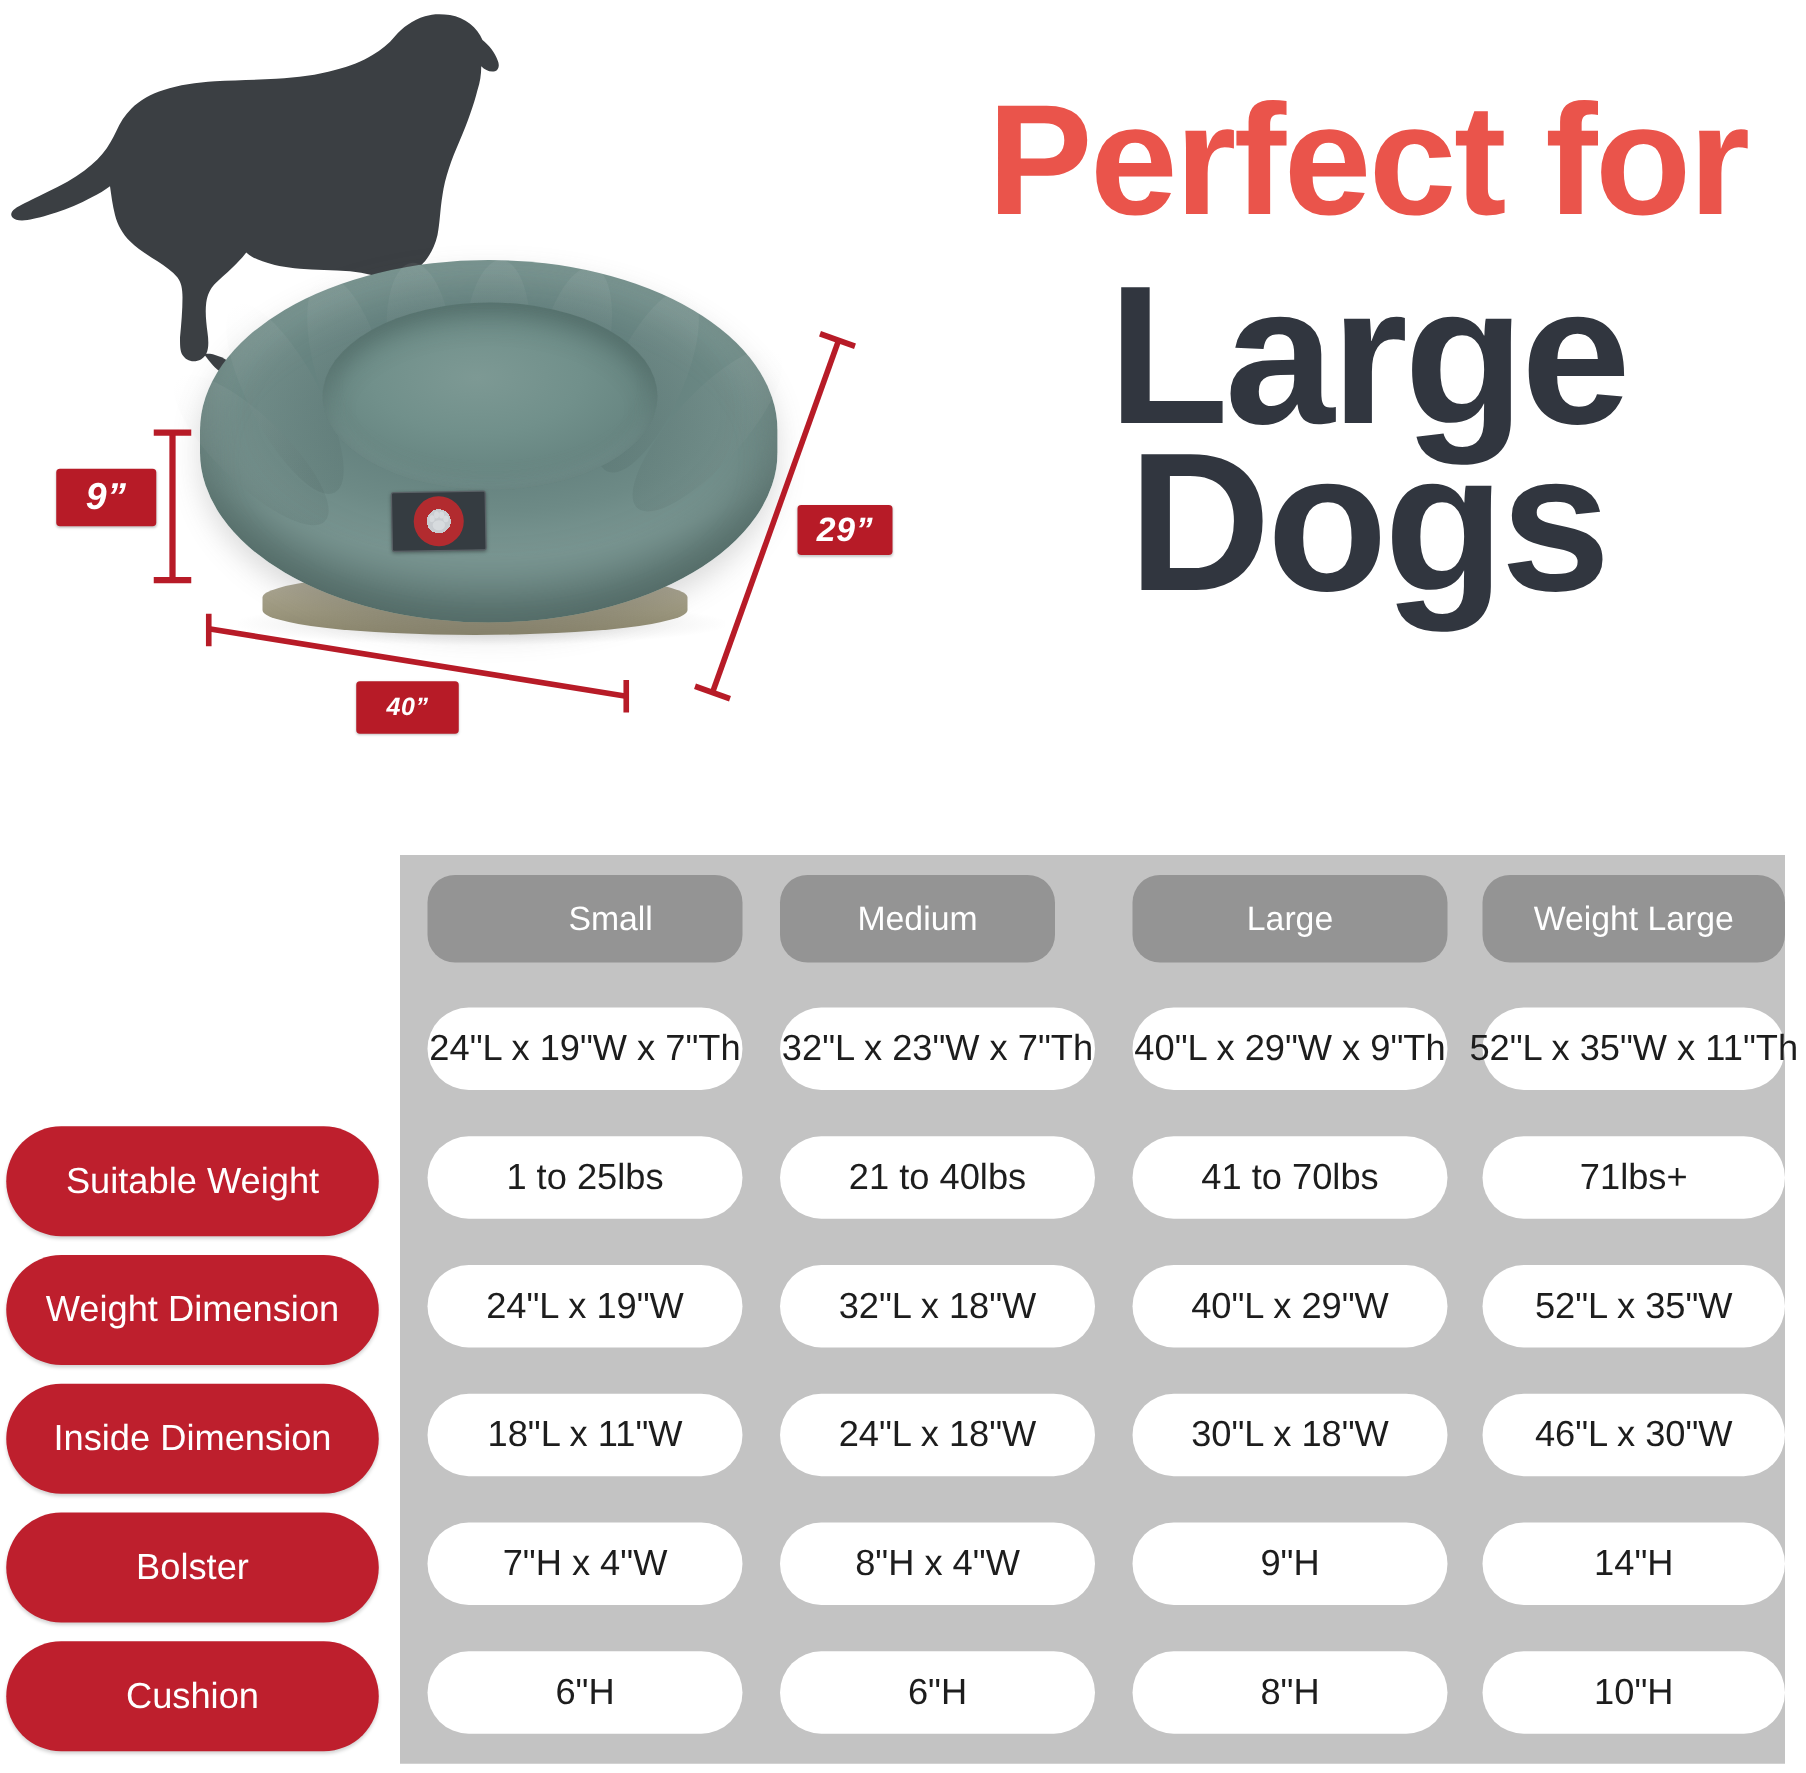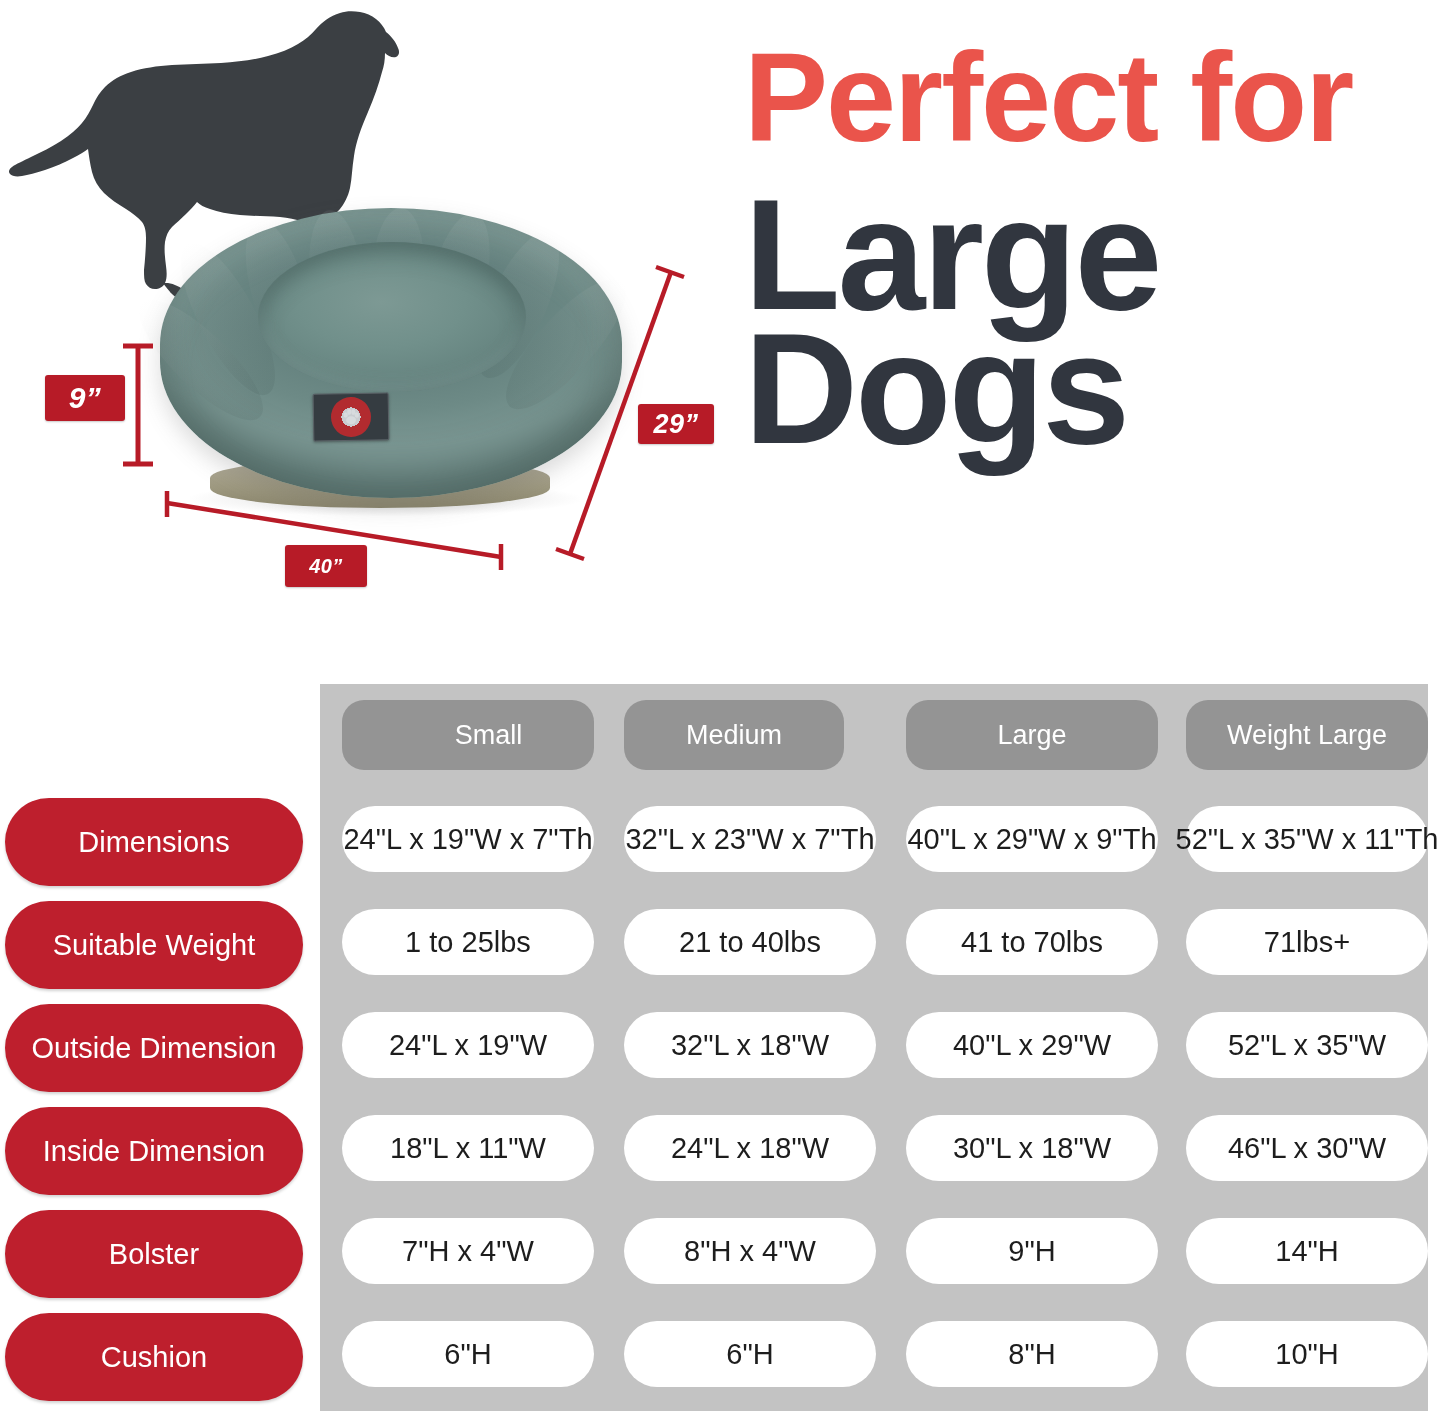--- a/index.html
+++ b/index.html
@@ -148,22 +148,23 @@
   #badge-length { left: 285px; top: 545px; width: 82px; height: 42px; font-size: 20px; }
   #badge-depth  { left: 638px; top: 404px; width: 76px; height: 40px; font-size: 27px; }
 
   .dimline { position: absolute; }
   .dimline svg { display: block; overflow: visible; }
 
   
   #headline {
     position: absolute;
     left: 744px;
-    top: 38px;
+    top: 68px;
     width: 700px;
+    text-align: center;
   }
   #headline-line1 {
     color: #ea544b;
     font-size: 126px;
     font-weight: 700;
     line-height: 0.95;
     letter-spacing: -2px;
     white-space: nowrap;
   }
   .headline-dark {
@@ -350,23 +351,22 @@
     <div id="headline">
       <div id="headline-line1">Perfect for</div>
       <div class="headline-dark" id="headline-line2">Large</div>
       <div class="headline-dark" id="headline-line3">Dogs</div>
     </div>
   </div>
 
   <div id="spec-table">
     <div id="table-panel"></div>
     <div id="label-column">
-        <div class="row-label" style="top: 128px;">Dimensions</div>
         <div class="row-label" style="top: 231px;">Suitable Weight</div>
-        <div class="row-label" style="top: 334px;">Outside Dimension</div>
+        <div class="row-label" style="top: 334px;">Weight Dimension</div>
         <div class="row-label" style="top: 437px;">Inside Dimension</div>
         <div class="row-label" style="top: 540px;">Bolster</div>
         <div class="row-label" style="top: 643px;">Cushion</div>
       </div>
     <div id="grid">
         <div class="cell header" style="left: 342px; width: 252px; top: 30px; padding-left: 41px;">Small</div>
         <div class="cell header" style="left: 624px; width: 220px; top: 30px;">Medium</div>
         <div class="cell header" style="left: 906px; width: 252px; top: 30px;">Large</div>
         <div class="cell header" style="left: 1186px; width: 242px; top: 30px;">Weight Large</div>
         <div class="cell value" style="left: 342px; width: 252px; top: 136px;">24"L x 19"W x 7"Th</div>

